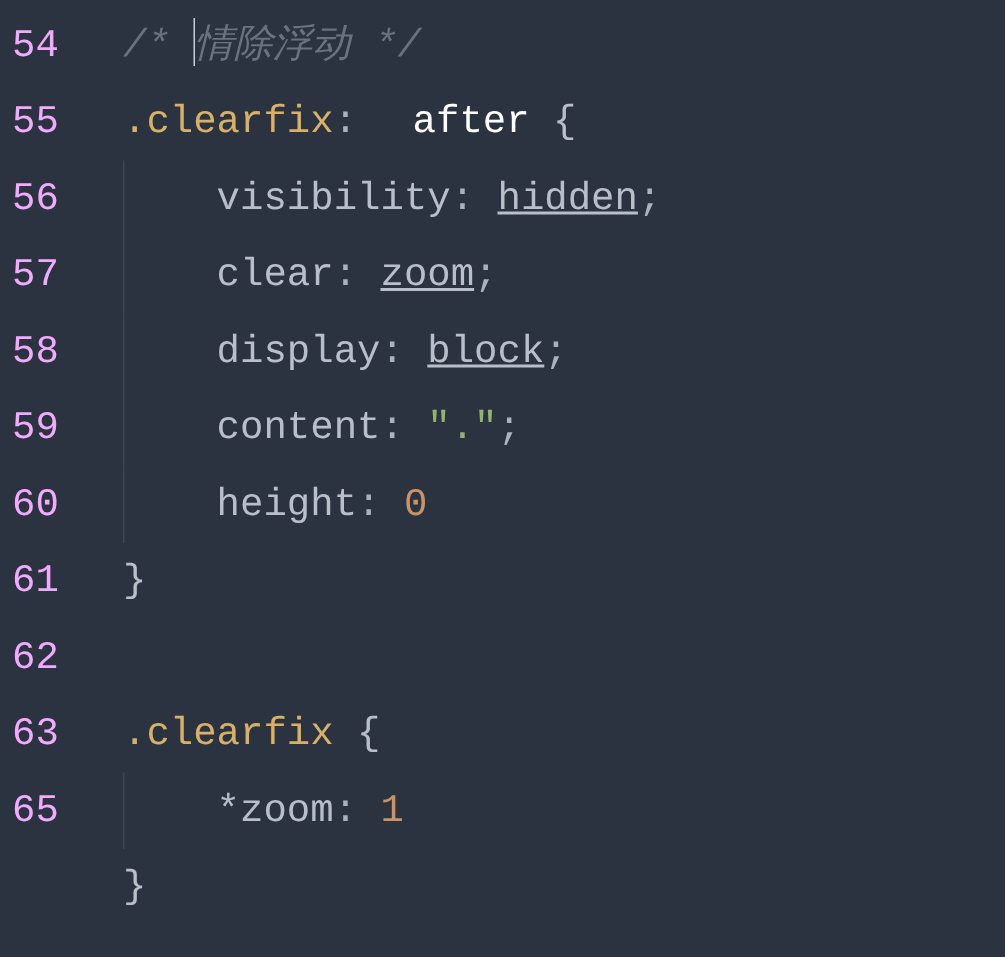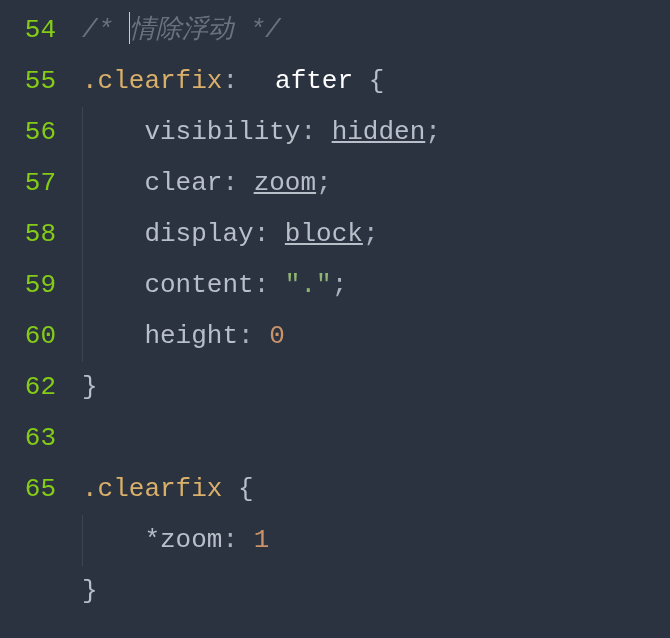--- a/index.html
+++ b/index.html
@@ -16,22 +16,22 @@
       width: 670px;
       height: 638px;
     }
     .editor {
       display: flex;
       height: 100%;
     }
     .gutter {
       background: #2b3340;
       padding: 5px 12px 0 8px;
-      text-align: right;
-      color: #84cc16;
+      text-align: left;
+      color: #f0abfc;
       user-select: none;
       min-width: 68px;
     }
     .gutter-line {
       height: 51px;
       line-height: 51px;
     }
     .code {
       flex: 1;
       padding: 5px 0 0 14px;
@@ -76,20 +76,21 @@
 
 <div class="editor">
   <div class="gutter" id="gutter">
       <div class="gutter-line">54</div>
       <div class="gutter-line">55</div>
       <div class="gutter-line">56</div>
       <div class="gutter-line">57</div>
       <div class="gutter-line">58</div>
       <div class="gutter-line">59</div>
       <div class="gutter-line">60</div>
+      <div class="gutter-line">61</div>
       <div class="gutter-line">62</div>
       <div class="gutter-line">63</div>
       <div class="gutter-line">65</div>
     </div>
   <div class="code" id="code">
       <div class="code-line"><span class="tok-comment">/* </span><span class="cursor"></span><span class="tok-comment">情除浮动 */</span></div>
       <div class="code-line"><span class="tok-selector">.clearfix</span><span class="tok-punct">:</span><span class="tok-pseudo">after</span><span class="tok-brace"> {</span></div>
       <div class="code-line"><span class="indent-guide"></span><span class="tok-property">    visibility</span><span class="tok-colon">: </span><span class="tok-value">hidden</span><span class="tok-punct">;</span></div>
       <div class="code-line"><span class="indent-guide"></span><span class="tok-property">    clear</span><span class="tok-colon">: </span><span class="tok-value">zoom</span><span class="tok-punct">;</span></div>
       <div class="code-line"><span class="indent-guide"></span><span class="tok-property">    display</span><span class="tok-colon">: </span><span class="tok-value">block</span><span class="tok-punct">;</span></div>

